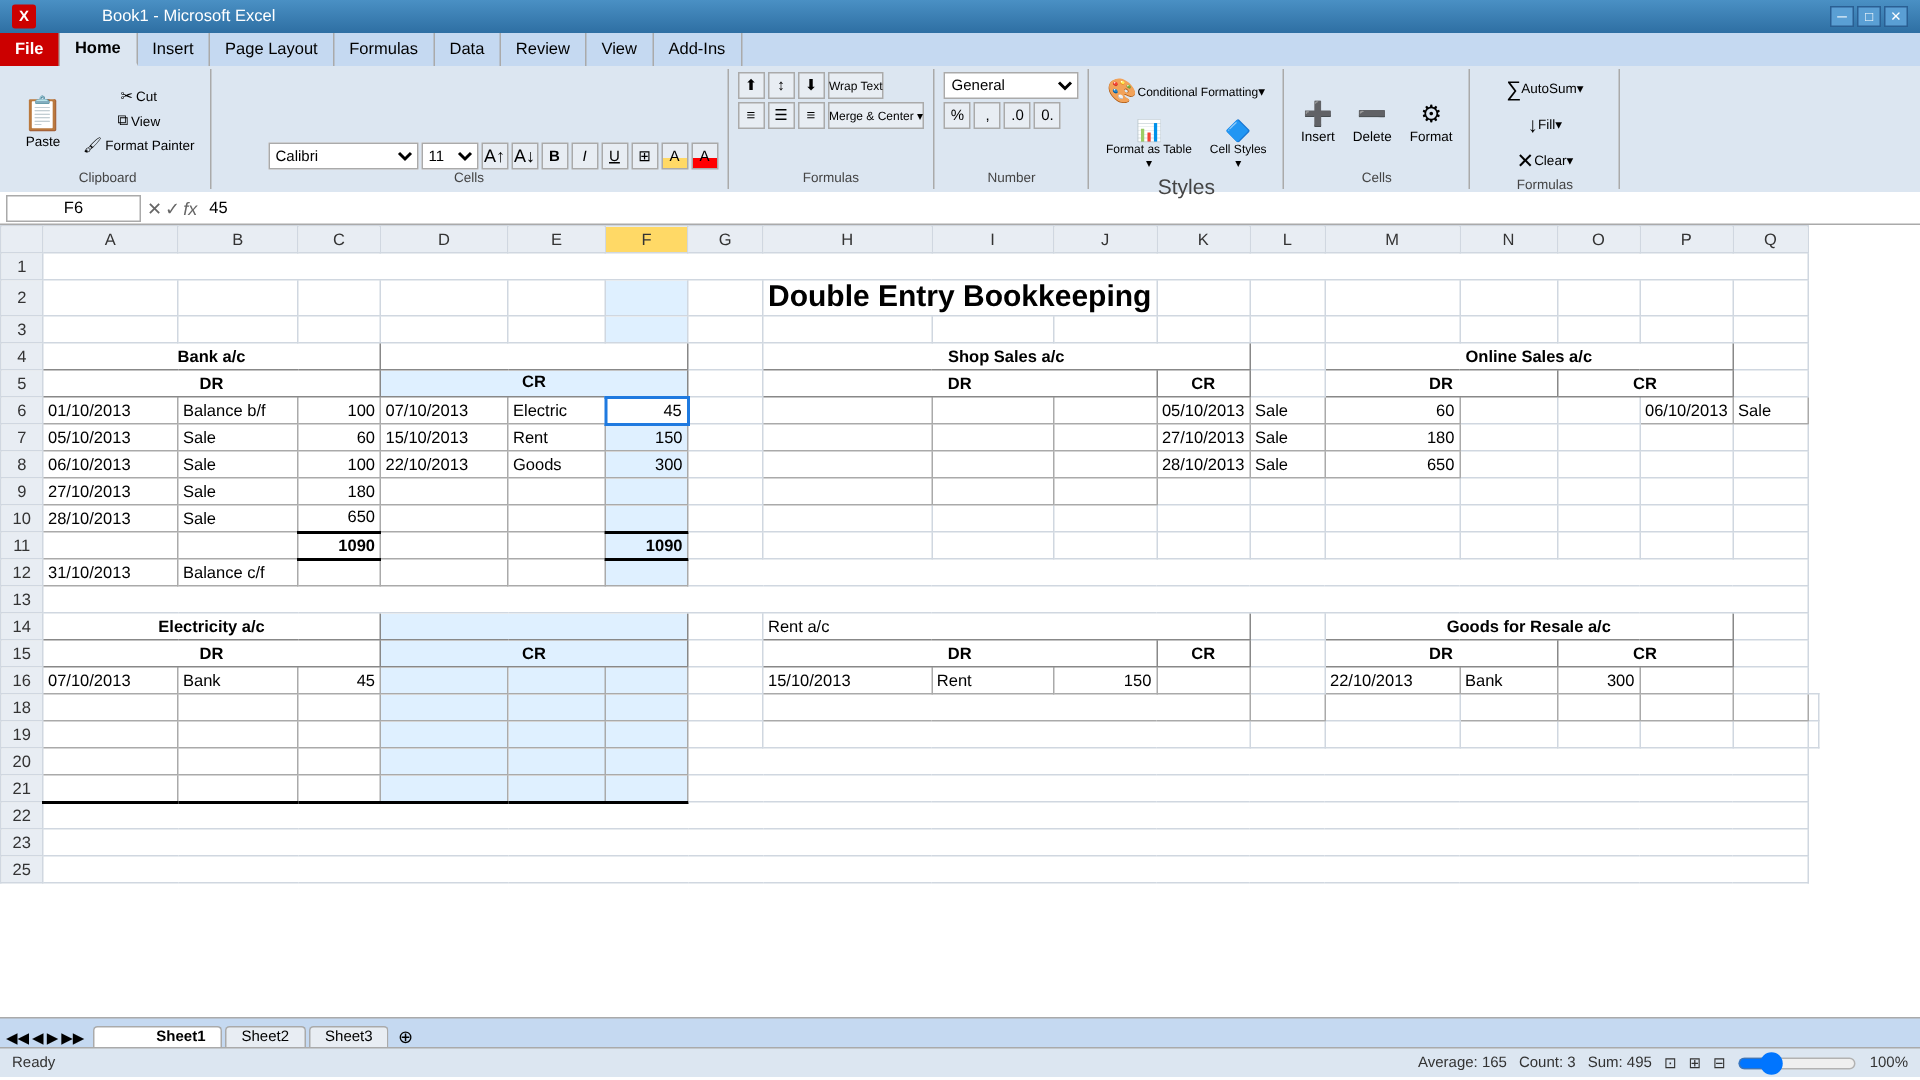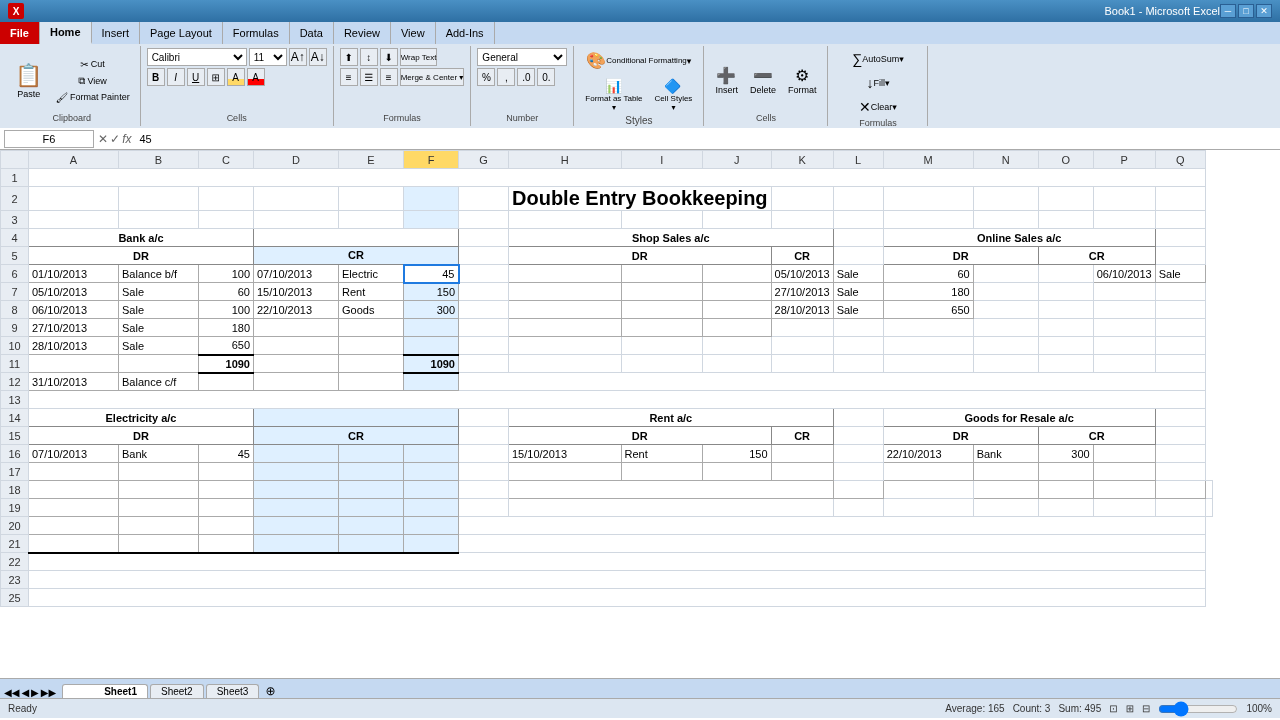--- a/index.html
+++ b/index.html
@@ -8,21 +8,21 @@
     
     .title-bar {
       background: linear-gradient(to bottom, #4a90c4, #2e6fa3);
       height: 22px;
       display: flex;
       align-items: center;
       padding: 0 8px;
       color: #fff;
       font-size: 11px;
     }
-    .title-bar-text { flex: 1; text-align: right; }
+    .title-bar-text { flex: 1; text-align: left; }
     .title-bar-controls { display: flex; gap: 2px; }
     .title-btn { width: 16px; height: 14px; background: #5a9fd4; border: 1px solid #2a5f93; font-size: 9px; color: #fff; display: flex; align-items: center; justify-content: center; cursor: pointer; }
     .ribbon-tabs { display: flex; background: #c5d9f1; height: 22px; }
     .ribbon-tab {
       padding: 2px 10px;
       font-size: 11px;
       cursor: pointer;
       border-right: 1px solid #aaa;
       display: flex;
       align-items: center;
@@ -285,21 +285,21 @@
           <div class="ribbon-btn-sm">✂ <span style="margin-left:2px;font-size:9px;">Cut</span></div>
           <div class="ribbon-btn-sm">⧉ <span style="margin-left:2px;font-size:9px;">View</span></div>
           <div class="ribbon-btn-sm">🖌 <span style="margin-left:2px;font-size:9px;">Format Painter</span></div>
         </div>
       </div>
     </div>
     <div class="ribbon-group-label">Clipboard</div>
   </div>
 
   <div class="ribbon-group" style="min-width:130px;">
-    <div class="ribbon-group-content" style="flex-direction:column; gap:2px; align-items:flex-start;">
+    <div class="ribbon-group-content" style="flex-direction:row; gap:2px; align-items:flex-end;margin-left:32px;">
       <div class="font-row">
         <select class="font-select">
           <option>Calibri</option>
           <option>Arial</option>
           <option>Times New Roman</option>
         </select>
         <select class="size-select">
           <option>8</option><option>9</option><option>10</option><option selected="">11</option><option>12</option>
         </select>
         <div class="format-btn" style="font-size:12px;">A↑</div>
@@ -366,21 +366,21 @@
           <span style="font-size:14px;">📊</span>
           <span style="font-size:8px;">Format as Table</span>▾
         </div>
         <div class="ribbon-btn" style="font-size:8px;">
           <span style="font-size:14px;">🔷</span>
           <span style="font-size:8px;">Cell Styles</span>▾
         </div>
       </div>
     </div>
 
-    <div style="font-size:10px; color:#444; text-align:center;">Styles</div>
+    <div style="font-size:14px; color:#444; text-align:center;">Styles</div>
   </div>
 
   <div class="ribbon-group" style="min-width:90px;">
     <div class="ribbon-group-content" style="gap:2px;">
       <div class="ribbon-btn" style="flex-direction:column; font-size:9px;">
         <span style="font-size:16px;">➕</span>
         <span>Insert</span>
       </div>
       <div class="ribbon-btn" style="flex-direction:column; font-size:9px;">
         <span style="font-size:16px;">➖</span>
@@ -681,21 +681,21 @@
         <tr>
           <td class="row-num">13</td>
           <td colspan="17"></td>
         </tr>
 
         <tr>
           <td class="row-num">14</td>
           <td colspan="3" style="text-align:center;font-weight:bold;border:1px solid #888;">Electricity a/c</td>
           <td colspan="3" style="border:1px solid #888;background:#dff0ff;"></td>
           <td></td>
-          <td colspan="4" style="text-align:center;font-weight:bold;border:1px solid #888;">Rent a/c</td>
+          <td colspan="4" style="font-weight:normal;border:1px solid #888;">Rent a/c</td>
           <td></td>
           <td colspan="4" style="text-align:center;font-weight:bold;border:1px solid #888;">Goods for Resale a/c</td>
           <td></td>
         </tr>
 
         <tr>
           <td class="row-num">15</td>
           <td colspan="3" style="text-align:center;font-weight:bold;border:1px solid #888;">DR</td>
           <td colspan="3" style="text-align:center;font-weight:bold;border:1px solid #888;background:#dff0ff;">CR</td>
           <td></td>
@@ -721,40 +721,20 @@
           <td style="border:1px solid #aaa;text-align:right;">150</td>
           <td style="border:1px solid #aaa;"></td>
           <td></td>
           <td style="border:1px solid #aaa;">22/10/2013</td>
           <td style="border:1px solid #aaa;">Bank</td>
           <td style="border:1px solid #aaa;text-align:right;">300</td>
           <td style="border:1px solid #aaa;"></td>
           <td></td>
         </tr>
 
-        <tr>
-            <td class="row-num">17</td>
-            <td style="border:1px solid #aaa;"></td>
-            <td style="border:1px solid #aaa;"></td>
-            <td style="border:1px solid #aaa;"></td>
-            <td style="border:1px solid #aaa;background:#dff0ff;"></td>
-            <td style="border:1px solid #aaa;background:#dff0ff;"></td>
-            <td style="border:1px solid #aaa;background:#dff0ff;"></td>
-            <td></td>
-            <td style="border:1px solid #aaa;"></td>
-            <td style="border:1px solid #aaa;"></td>
-            <td style="border:1px solid #aaa;"></td>
-            <td style="border:1px solid #aaa;"></td>
-            <td></td>
-            <td style="border:1px solid #aaa;"></td>
-            <td style="border:1px solid #aaa;"></td>
-            <td style="border:1px solid #aaa;"></td>
-            <td style="border:1px solid #aaa;"></td>
-            <td></td>
-          </tr>
         <tr>
             <td class="row-num">18</td>
             <td style="border:1px solid #aaa;"></td>
             <td style="border:1px solid #aaa;"></td>
             <td style="border:1px solid #aaa;"></td>
             <td style="border:1px solid #aaa;background:#dff0ff;"></td>
             <td style="border:1px solid #aaa;background:#dff0ff;"></td>
             <td style="border:1px solid #aaa;background:#dff0ff;"></td>
             <td></td>
             <td colspan="4" style="border:1px solid #aaa;"></td>

